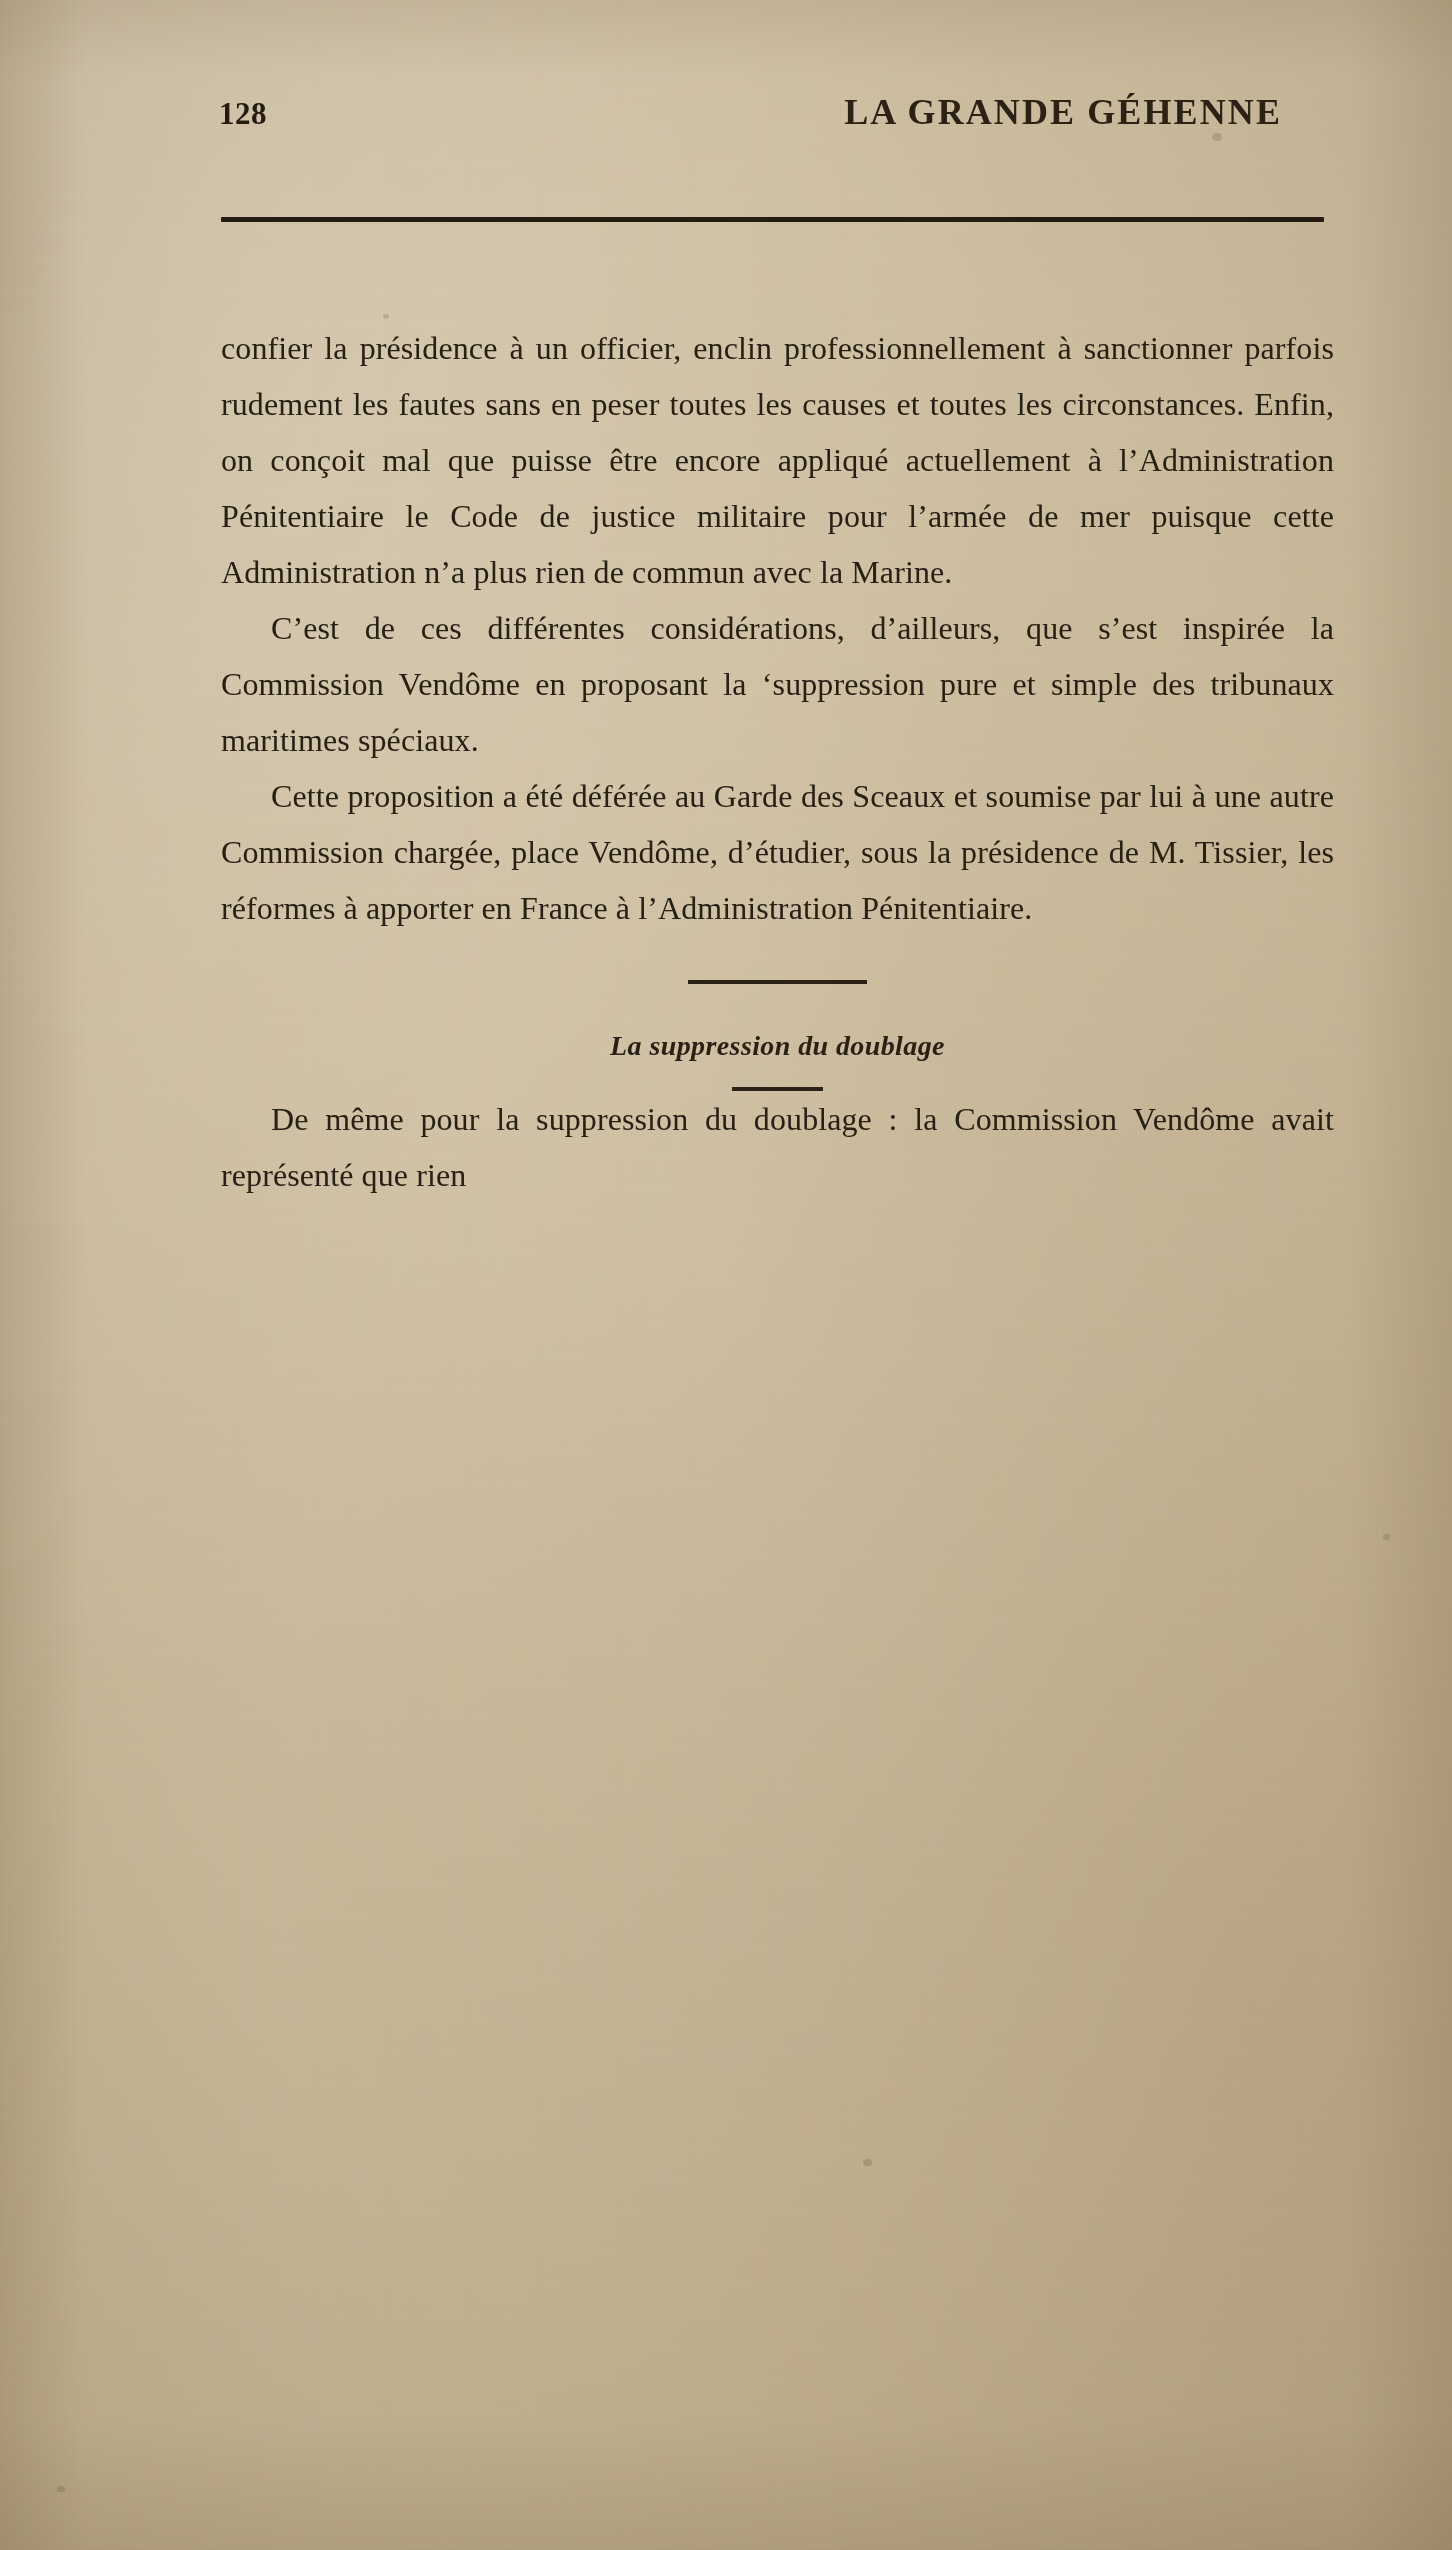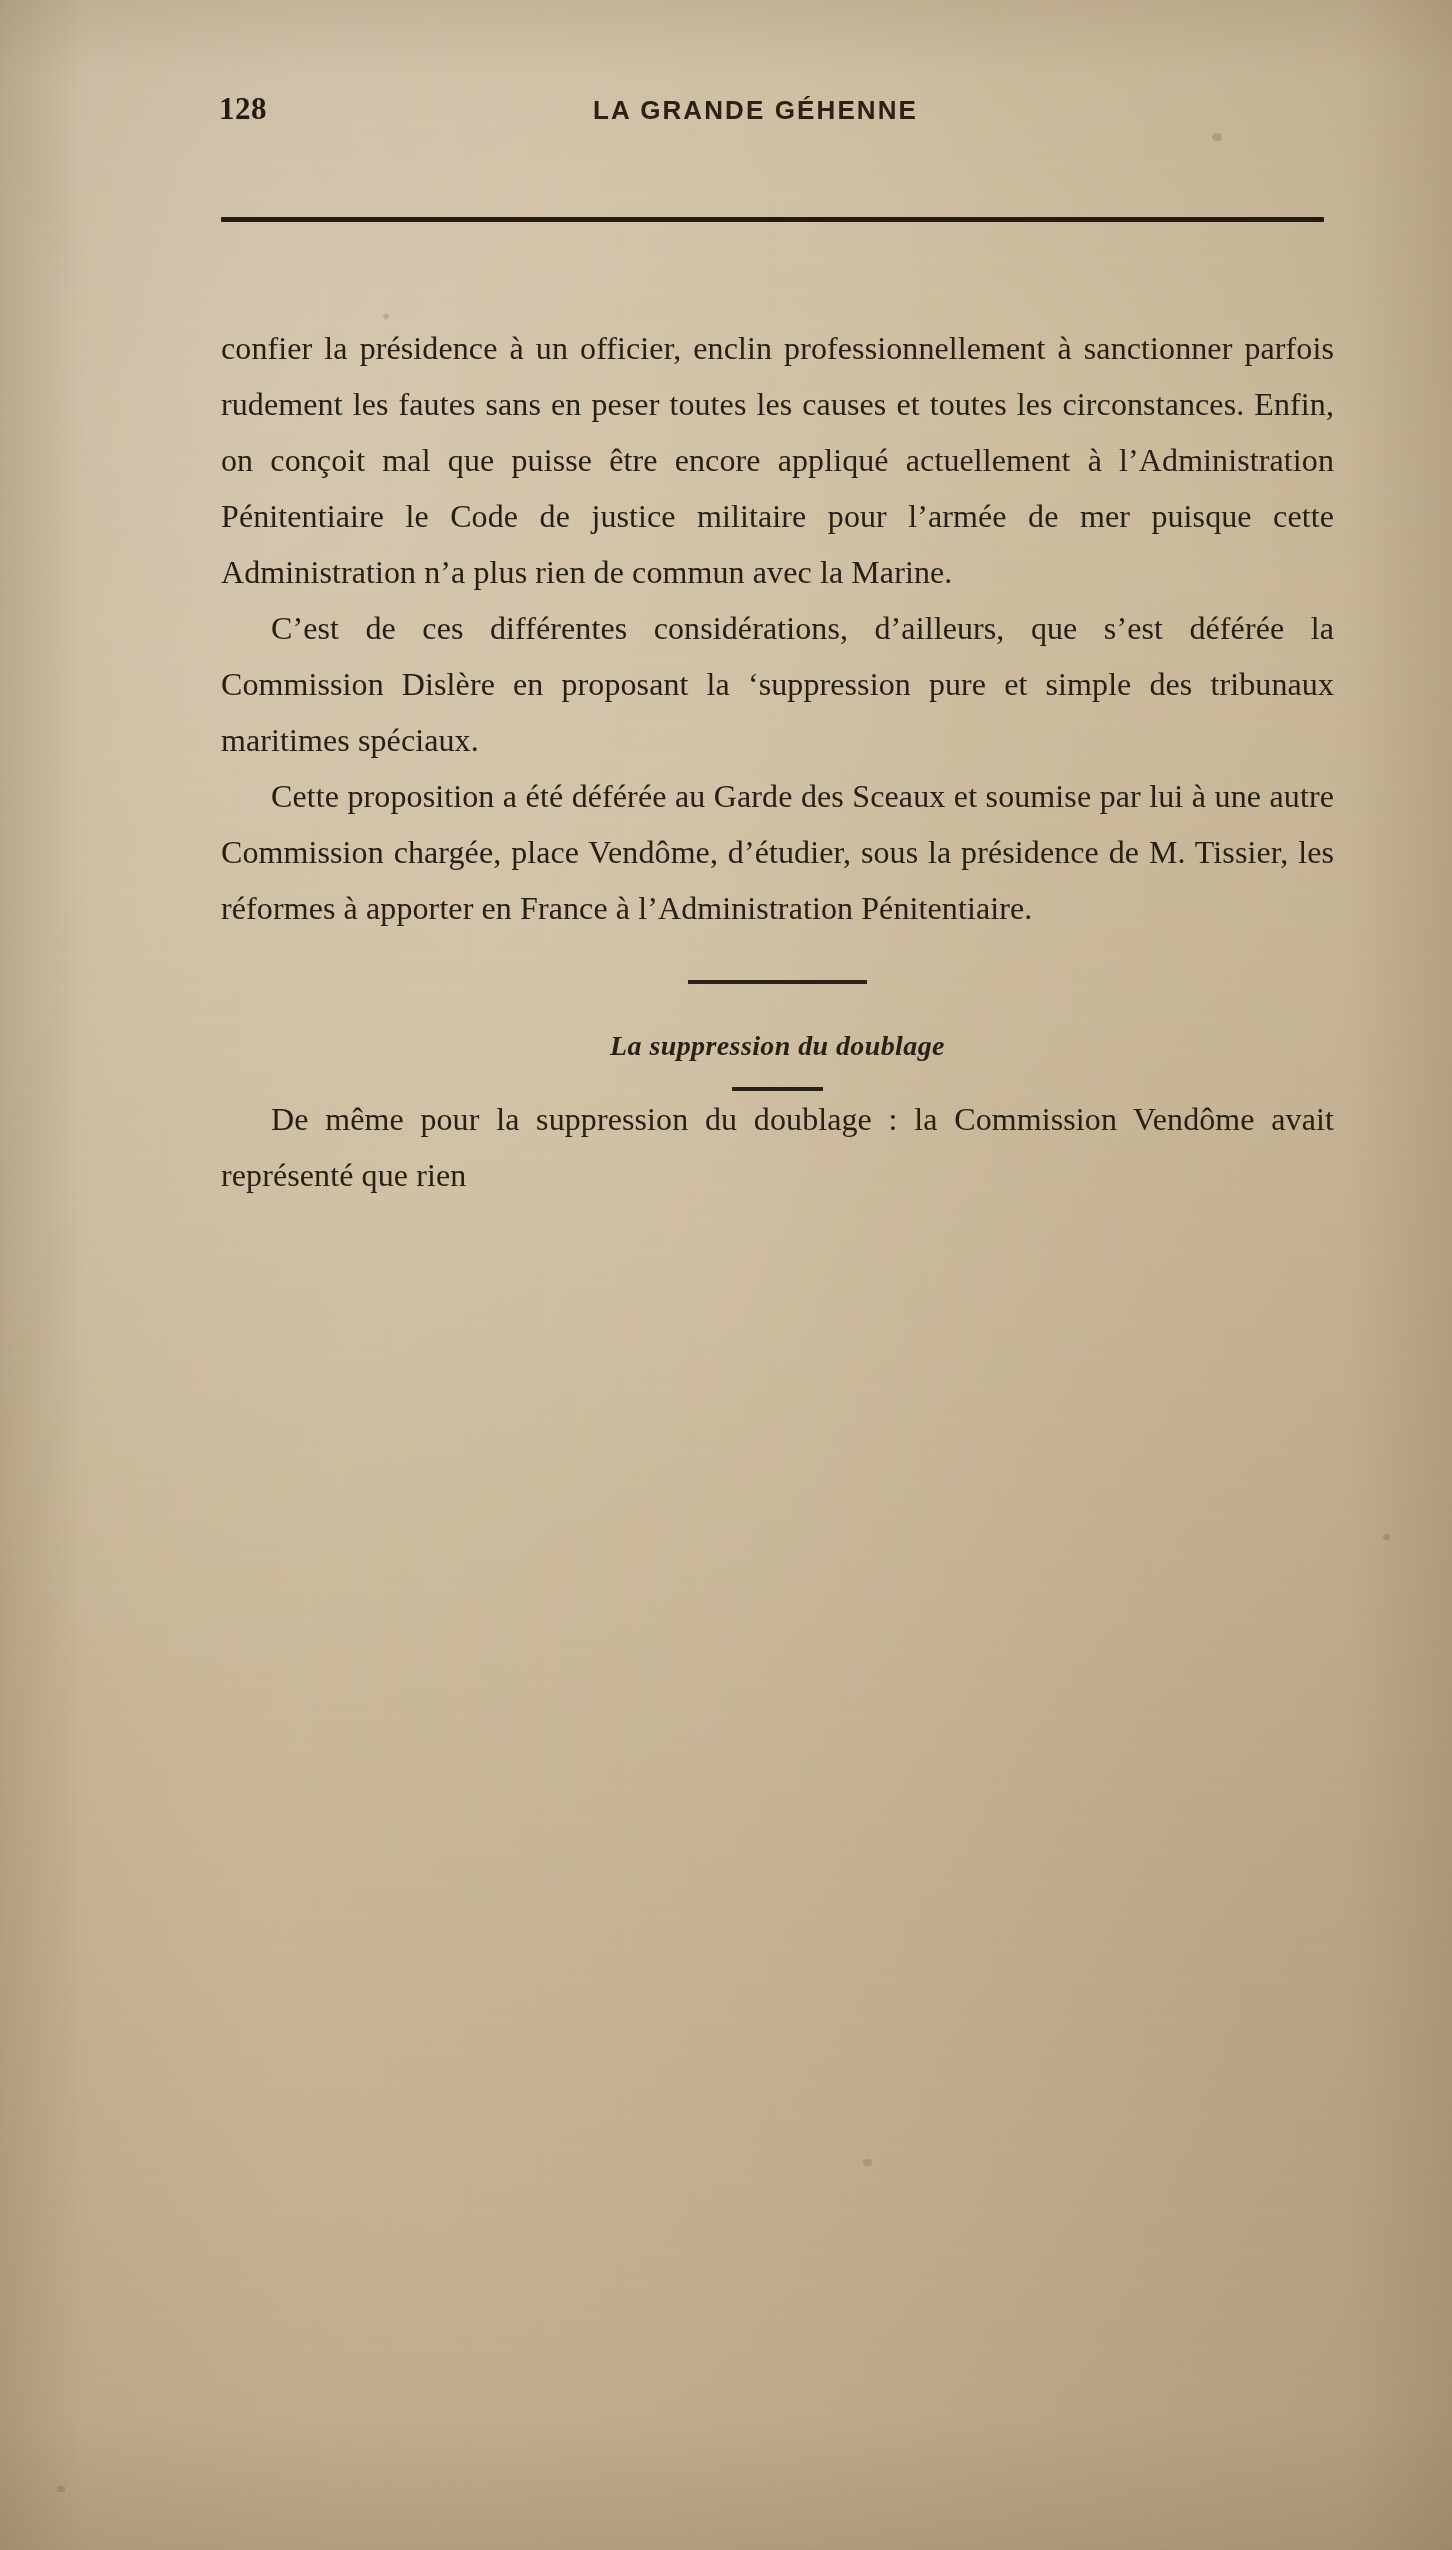--- a/index.html
+++ b/index.html
@@ -64,24 +64,24 @@
   }
   .folio {
     font-family: "Liberation Serif", serif;
     font-weight: bold;
     font-size: 31px;
     color: #241c12;
     letter-spacing: 0.5px;
   }
   .head-title {
     flex: 1;
-    text-align: center;
-    font-family: Liberation Sans, sans-serif;
+    text-align: right;
+    font-family: Liberation Serif, serif;
     font-weight: bold;
-    font-size: 26px;
+    font-size: 36px;
     letter-spacing: 2.1px;
     color: #2b2115;
     margin-left: -38px;
   }
 
   .rule-top {
     position: absolute;
     top: 217px;
     left: 173px;
     width: 1103px;
@@ -160,21 +160,21 @@
 
     <div class="running-head">
       <div class="folio">128</div>
       <div class="head-title">LA GRANDE GÉHENNE</div>
     </div>
 
     <div class="rule-top"></div>
 
     <div class="body-text">
       <p class="para">confier la présidence à un officier, enclin professionnellement à sanctionner parfois rudement les fautes sans en peser toutes les causes et toutes les circonstances. Enfin, on conçoit mal que puisse être encore appliqué actuellement à l’Administration Pénitentiaire le Code de justice militaire pour l’armée de mer puisque cette Administration n’a plus rien de commun avec la Marine.</p>
-      <p class="para indent">C’est de ces différentes considérations, d’ailleurs, que s’est déférée la Commission Dislère en proposant la ‘suppression pure et simple des tribunaux maritimes spéciaux.</p>
+      <p class="para indent">C’est de ces différentes considérations, d’ailleurs, que s’est inspirée la Commission Vendôme en proposant la ‘suppression pure et simple des tribunaux maritimes spéciaux.</p>
       <p class="para indent">Cette proposition a été déférée au Garde des Sceaux et soumise par lui à une autre Commission chargée, place Vendôme, d’étudier, sous la présidence de M. Tissier, les réformes à apporter en France à l’Administration Pénitentiaire.</p>
 
       <div class="short-rule"></div>
 
       <div class="section-heading">La suppression du doublage</div>
 
       <div class="tiny-rule"></div>
 
       <p class="para indent after-heading">De même pour la suppression du doublage : la Commission Vendôme avait représenté que rien</p>
     </div>

